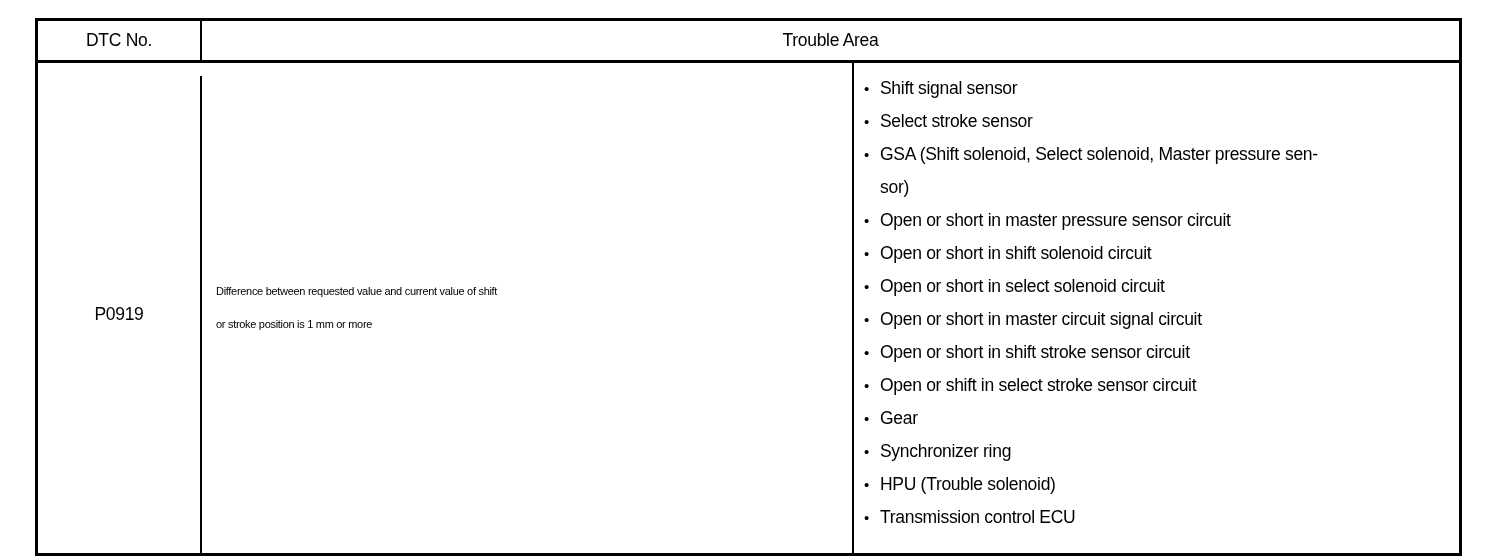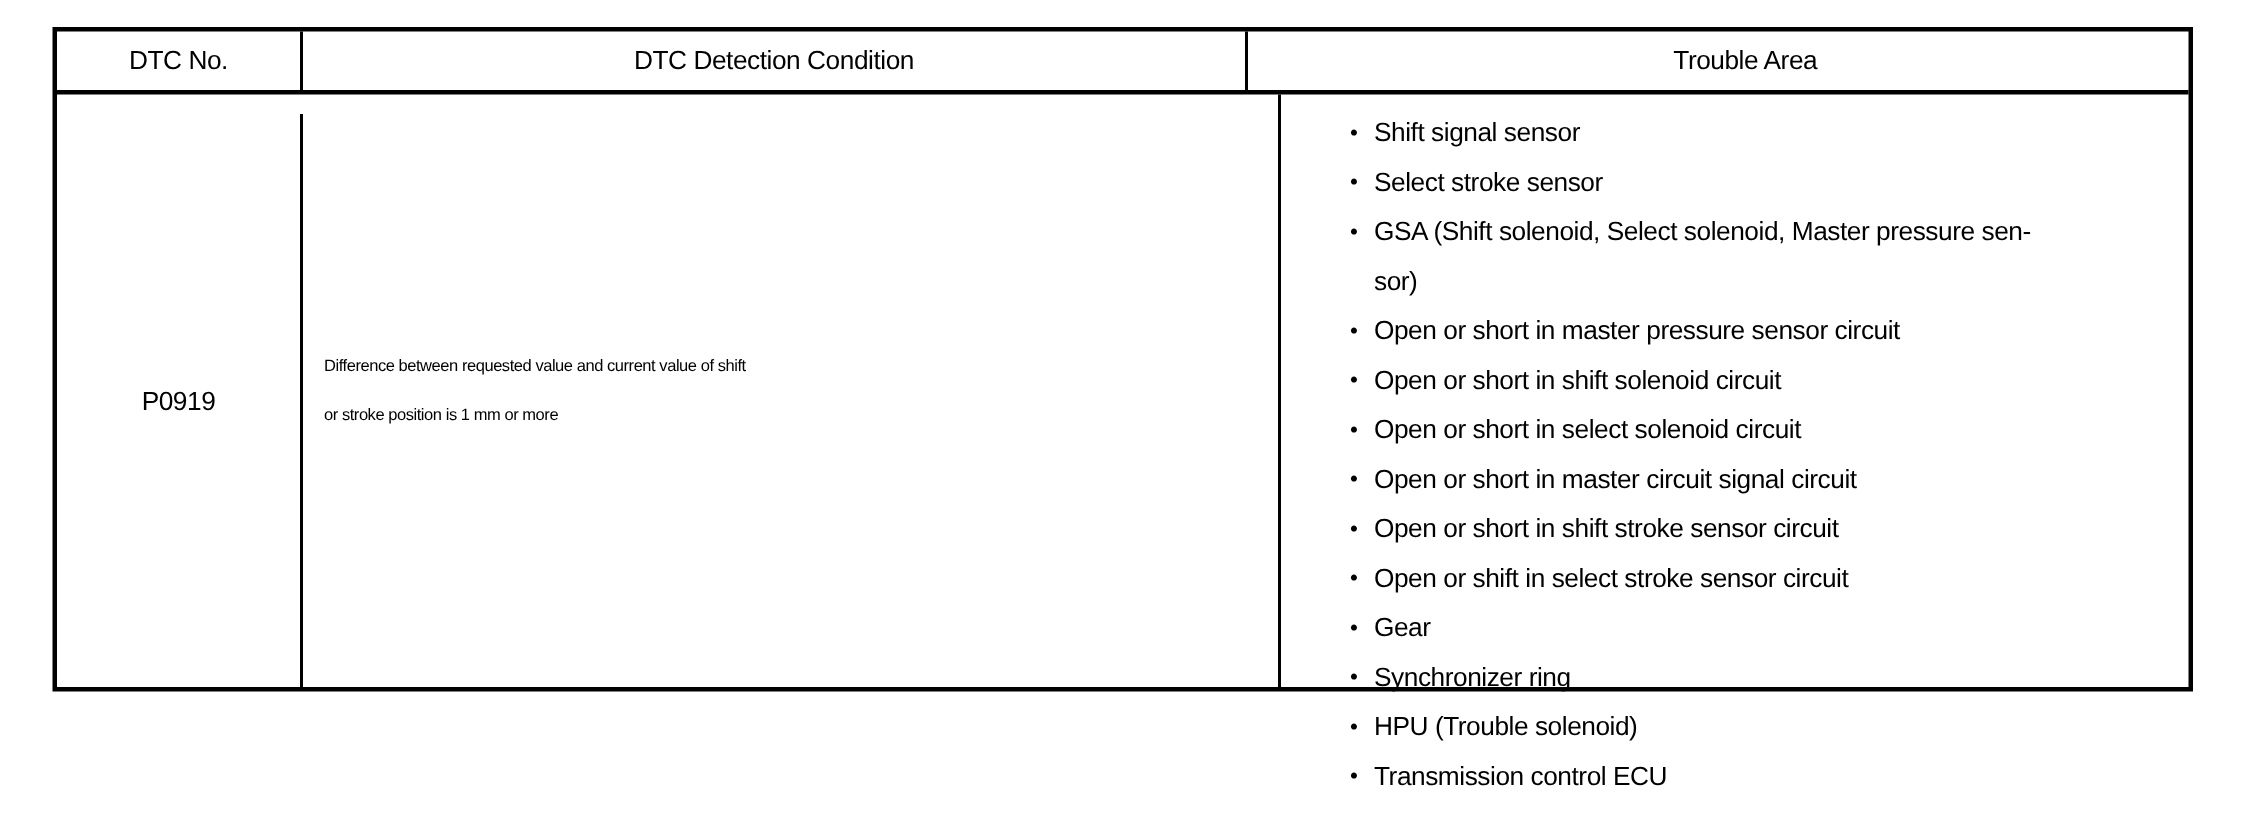--- a/index.html
+++ b/index.html
@@ -17,42 +17,42 @@
     background: #ffffff;
     font-family: "Liberation Sans", "DejaVu Sans", sans-serif;
     color: #000000;
     letter-spacing: -0.3px;
   }
   .dtc-table {
     position: absolute;
     left: 35px;
     top: 18px;
     width: 1427px;
-    height: 443px;
+    height: 538px;
     border: 3px solid #000000;
     box-sizing: border-box;
     display: flex;
     flex-direction: column;
     background: #ffffff;
   }
   .header-row {
     display: flex;
     height: 42px;
     flex: 0 0 auto;
     border-bottom: 3px solid #000000;
     box-sizing: border-box;
   }
   .body-row {
     display: flex;
     flex: 1 1 auto;
     min-height: 0;
   }
   .col-dtc   { width: 162px; flex: 0 0 auto; border-right: 2px solid #000000; box-sizing: content-box; }
   .col-cond  { width: 628px; flex: 0 0 auto; border-right: 2px solid #000000; box-sizing: content-box; }
-  .col-area  { flex: 1 1 auto; margin-left: 36px; }
+  .col-area  { flex: 1 1 auto; }
   .hcell {
     display: flex;
     align-items: center;
     justify-content: center;
     font-size: 17.5px;
     text-align: center;
   }
   .cell-dtc-no {
     display: flex;
     align-items: center;
@@ -95,21 +95,20 @@
   }
 </style>
 </head>
 <body>
 
 <div class="page">
   <div class="dtc-table">
 
     <div class="header-row">
       <div class="hcell col-dtc">DTC No.</div>
-      <div class="hcell col-cond">DTC Detection Condition</div>
       <div class="hcell col-area">Trouble Area</div>
     </div>
 
     <div class="body-row">
       <div class="cell-dtc-no col-dtc">P0919</div>
       <div class="cell-condition col-cond">Difference between requested value and current value of shift
 or stroke position is 1 mm or more</div>
       <div class="cell-trouble col-area">
         <ul class="trouble-list">
           <li class="trouble-item">

